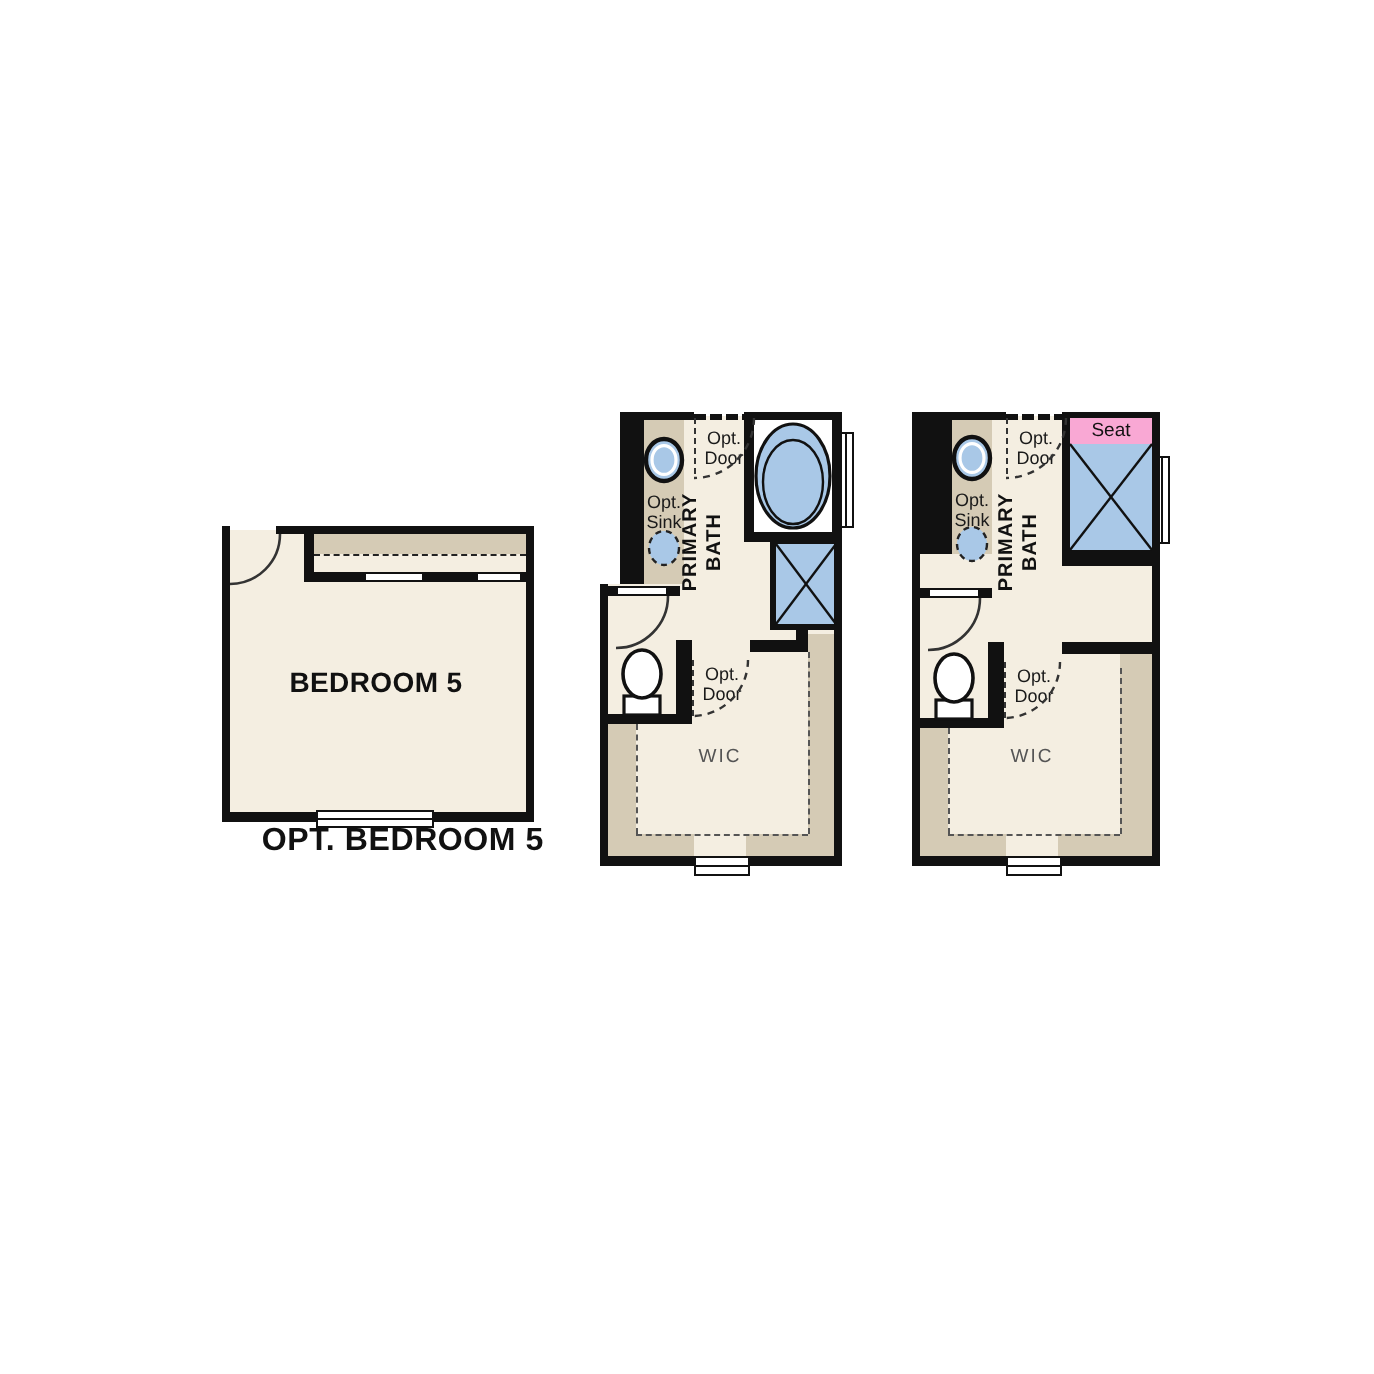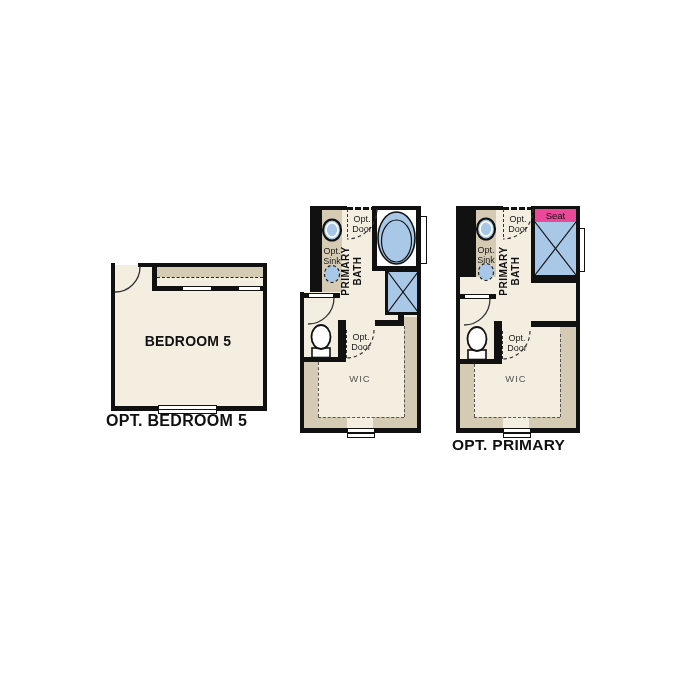--- a/index.html
+++ b/index.html
@@ -8,22 +8,22 @@
   .wall{position:absolute;background:#111111;}
   .floor{position:absolute;background:#f4eee1;}
   .tan{position:absolute;background:#d5cbb5;}
   .whitebox{position:absolute;background:#ffffff;}
   .blue{position:absolute;background:#a9c8e7;}
   .lbl{position:absolute;font-size:9px;line-height:10px;color:#1a1a1a;text-align:center;white-space:pre-line;}
   .lbl-pb{position:absolute;font-weight:700;font-size:10px;line-height:11.5px;letter-spacing:.5px;color:#111;
           text-align:center;white-space:pre-line;transform:rotate(-90deg);}
   .lbl-wic{position:absolute;font-size:9.5px;color:#555;letter-spacing:1px;text-align:center;}
   .lbl-room{position:absolute;font-weight:700;font-size:14px;color:#111;text-align:center;letter-spacing:.2px;}
-  .seat{position:absolute;background:#ec4899;font-size:9.5px;color:#111;text-align:center;line-height:13px;}
-  .caption{position:absolute;font-weight:700;color:#111;text-align:left;font-size:15.5px;line-height:16.5px;letter-spacing:.3px;}
+  .seat{position:absolute;background:#f9a8d4;font-size:9.5px;color:#111;text-align:center;line-height:13px;}
+  .caption{position:absolute;font-weight:700;color:#111;text-align:right;font-size:15.5px;line-height:16.5px;letter-spacing:.3px;}
   .caption.bed{font-size:16px;}
   .dashv{position:absolute;width:0;border-left:1.5px dashed #333;}
   .dashwall{position:absolute;height:0;border-top:3px dashed #111;}
   .rod{position:absolute;height:0;border-top:1.2px dashed #222;}
   .wicdash-v{position:absolute;width:0;border-left:1.2px dashed #555;}
   .wicdash-h{position:absolute;height:0;border-top:1.2px dashed #555;}
   .winh{position:absolute;border:1px solid #111;background:linear-gradient(to bottom,#fff 42%,#111 42%,#111 58%,#fff 58%);}
   .winv{position:absolute;border:1px solid #111;background:linear-gradient(to right,#fff 42%,#111 42%,#111 58%,#fff 58%);}
   .cdoor{position:absolute;background:#fff;border:1px solid #111;box-sizing:border-box;}
   .opening{position:absolute;background:#fff;border:1px solid #111;box-sizing:border-box;}
@@ -178,16 +178,15 @@
       <ellipse cx="32" cy="25" rx="9" ry="10.5" fill="#a9c8e7" stroke="#111" stroke-width="2.2"></ellipse>
       <ellipse cx="32" cy="25" rx="6" ry="7.2" fill="none" stroke="#fff" stroke-width="1.6"></ellipse>
       <ellipse cx="32" cy="68" rx="7.5" ry="8.5" fill="#a9c8e7" stroke="#222" stroke-width="1.2" stroke-dasharray="3 2.5"></ellipse>
       <line x1="81" y1="18" x2="122" y2="71" stroke="#111" stroke-width="1.2"></line>
       <line x1="122" y1="18" x2="81" y2="71" stroke="#111" stroke-width="1.2"></line>
       <rect x="14" y="146" width="18" height="9.5" fill="#fff" stroke="#111" stroke-width="1.6"></rect>
       <ellipse cx="23" cy="135" rx="9.5" ry="12" fill="#fff" stroke="#111" stroke-width="1.8"></ellipse>
     </svg>
   </section>
   <div class="caption" style="left:452px;top:437px;width:138px;">
-    <div>OPT. PRIMARY</div>
   </div>
 
 </div>
 
 </body></html>

